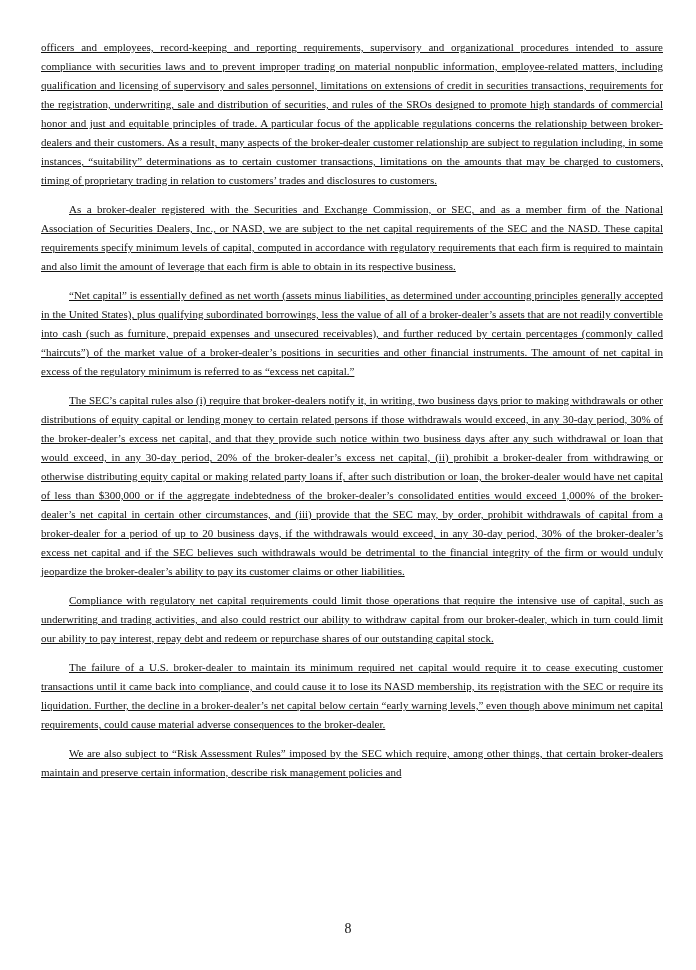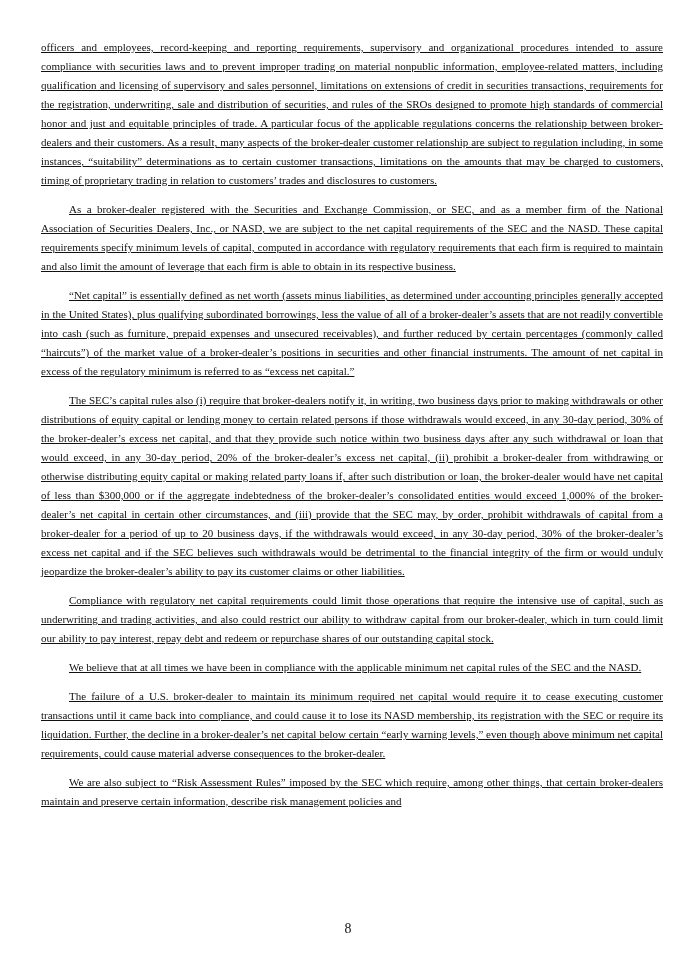--- a/index.html
+++ b/index.html
@@ -45,18 +45,17 @@
   </style>
 </head>
 <body>
 
 <div class="page">
   <p class="para first">officers and employees, record-keeping and reporting requirements, supervisory and organizational procedures intended to assure compliance with securities laws and to prevent improper trading on material nonpublic information, employee-related matters, including qualification and licensing of supervisory and sales personnel, limitations on extensions of credit in securities transactions, requirements for the registration, underwriting, sale and distribution of securities, and rules of the SROs designed to promote high standards of commercial honor and just and equitable principles of trade. A particular focus of the applicable regulations concerns the relationship between broker-dealers and their customers. As a result, many aspects of the broker-dealer customer relationship are subject to regulation including, in some instances, “suitability” determinations as to certain customer transactions, limitations on the amounts that may be charged to customers, timing of proprietary trading in relation to customers’ trades and disclosures to customers.</p>
   <p class="para">As a broker-dealer registered with the Securities and Exchange Commission, or SEC, and as a member firm of the National Association of Securities Dealers, Inc., or NASD, we are subject to the net capital requirements of the SEC and the NASD. These capital requirements specify minimum levels of capital, computed in accordance with regulatory requirements that each firm is required to maintain and also limit the amount of leverage that each firm is able to obtain in its respective business.</p>
   <p class="para">“Net capital” is essentially defined as net worth (assets minus liabilities, as determined under accounting principles generally accepted in the United States), plus qualifying subordinated borrowings, less the value of all of a broker-dealer’s assets that are not readily convertible into cash (such as furniture, prepaid expenses and unsecured receivables), and further reduced by certain percentages (commonly called “haircuts”) of the market value of a broker-dealer’s positions in securities and other financial instruments. The amount of net capital in excess of the regulatory minimum is referred to as “excess net capital.”</p>
   <p class="para">The SEC’s capital rules also (i) require that broker-dealers notify it, in writing, two business days prior to making withdrawals or other distributions of equity capital or lending money to certain related persons if those withdrawals would exceed, in any 30-day period, 30% of the broker-dealer’s excess net capital, and that they provide such notice within two business days after any such withdrawal or loan that would exceed, in any 30-day period, 20% of the broker-dealer’s excess net capital, (ii) prohibit a broker-dealer from withdrawing or otherwise distributing equity capital or making related party loans if, after such distribution or loan, the broker-dealer would have net capital of less than $300,000 or if the aggregate indebtedness of the broker-dealer’s consolidated entities would exceed 1,000% of the broker-dealer’s net capital in certain other circumstances, and (iii) provide that the SEC may, by order, prohibit withdrawals of capital from a broker-dealer for a period of up to 20 business days, if the withdrawals would exceed, in any 30-day period, 30% of the broker-dealer’s excess net capital and if the SEC believes such withdrawals would be detrimental to the financial integrity of the firm or would unduly jeopardize the broker-dealer’s ability to pay its customer claims or other liabilities.</p>
   <p class="para">Compliance with regulatory net capital requirements could limit those operations that require the intensive use of capital, such as underwriting and trading activities, and also could restrict our ability to withdraw capital from our broker-dealer, which in turn could limit our ability to pay interest, repay debt and redeem or repurchase shares of our outstanding capital stock.</p>
-  <p class="para">We believe that at all times we have been in compliance with the applicable minimum net capital rules of the SEC and the NASD.</p>
   <p class="para">The failure of a U.S. broker-dealer to maintain its minimum required net capital would require it to cease executing customer transactions until it came back into compliance, and could cause it to lose its NASD membership, its registration with the SEC or require its liquidation. Further, the decline in a broker-dealer’s net capital below certain “early warning levels,” even though above minimum net capital requirements, could cause material adverse consequences to the broker-dealer.</p>
   <p class="para">We are also subject to “Risk Assessment Rules” imposed by the SEC which require, among other things, that certain broker-dealers maintain and preserve certain information, describe risk management policies and</p>
 </div>
 
 <div class="page-number">8</div>
 
 </body></html>

